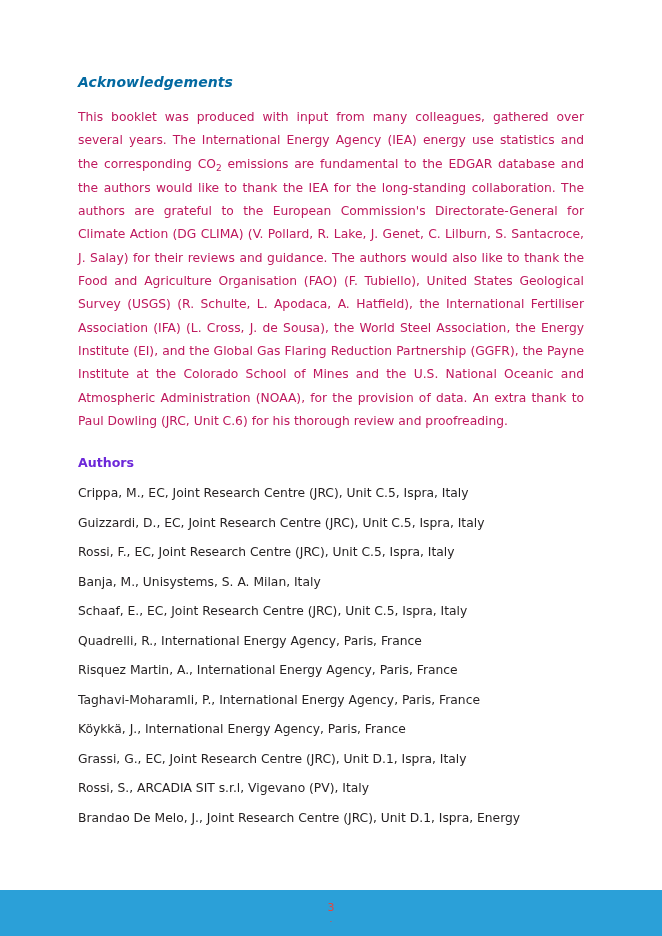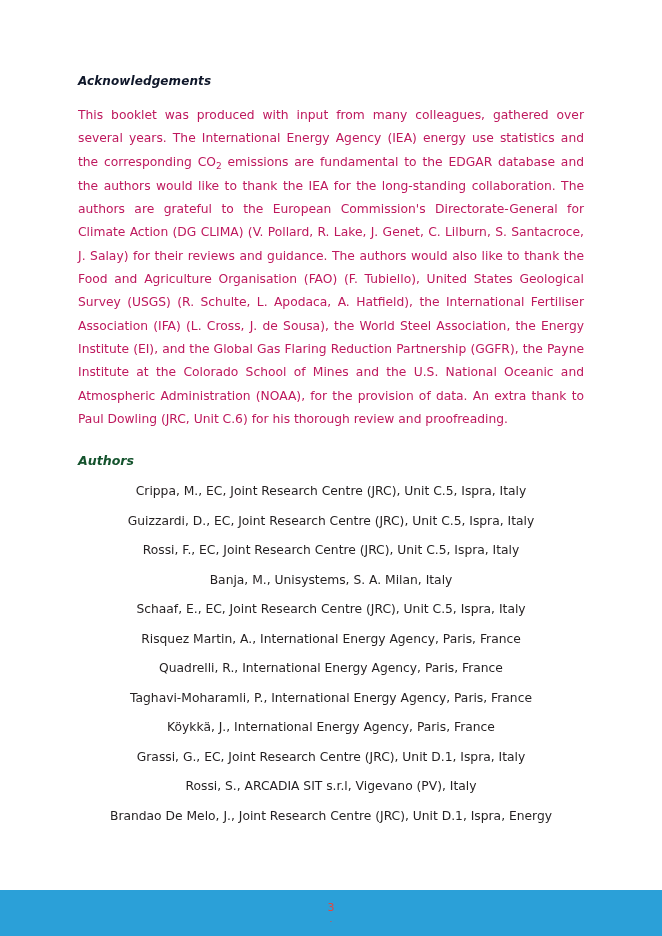--- a/index.html
+++ b/index.html
@@ -23,59 +23,57 @@
     height: 936px;
     background: #ffffff;
   }
   .content {
     position: absolute;
     left: 78px;
     top: 74px;
     width: 506px;
   }
   h1.section-title {
-    font-size: 12px;
+    font-size: 14px;
     font-weight: bold;
     font-style: italic;
     margin: 0 0 16px 0;
     letter-spacing: 0.1px;
-    color: #0f172a;
+    color: #0369a1;
   }
   p.body-text {
     font-size: 12.3px;
     line-height: 23.3px;
     text-align: justify;
     margin: 0 0 16px 0;
     color: #be185d;
     hyphens: none;
   }
   p.body-text sub {
     font-size: 9px;
     vertical-align: baseline;
     position: relative;
     top: 3px;
   }
   h2.authors-title {
     font-size: 12.6px;
     font-weight: bold;
-    font-style: italic;
     margin: 22px 0 16px 0;
-    color: #14532d;
+    color: #6d28d9;
   }
   ul.authors-list {
     list-style: none;
     margin: 0;
     padding: 0;
   }
   ul.authors-list li {
     font-size: 12.3px;
     line-height: 15px;
     margin: 0 0 14.5px 0;
     color: #231f20;
-    text-align: center;
   }
   .footer-bar {
     position: absolute;
     left: 0;
     bottom: 0;
     width: 662px;
     height: 46px;
     background: #2ba0d8;
   }
   .page-number {
@@ -110,22 +108,22 @@
     <p class="body-text"><span>This booklet was produced with input from many colleagues, gathered over several years. The International Energy Agency (IEA) energy use statistics and the corresponding CO</span><sub>2</sub><span> emissions are fundamental to the EDGAR database and the authors would like to thank the IEA for the long-standing collaboration. The authors are grateful to the European Commission's Directorate-General for Climate Action (DG CLIMA) (V. Pollard, R. Lake, J. Genet, C. Lilburn, S. Santacroce, J. Salay) for their reviews and guidance. The authors would also like to thank the Food and Agriculture Organisation (FAO) (F. Tubiello), United States Geological Survey (USGS) (R. Schulte, L. Apodaca, A. Hatfield), the International Fertiliser Association (IFA) (L. Cross, J. de Sousa), the World Steel Association, the Energy Institute (EI), and the Global Gas Flaring Reduction Partnership (GGFR), the Payne Institute at the Colorado School of Mines and the U.S. National Oceanic and Atmospheric Administration (NOAA), for the provision of data. An extra thank to Paul Dowling (JRC, Unit C.6) for his thorough review and proofreading.</span></p>
 
     <h2 class="authors-title">Authors</h2>
 
     <ul class="authors-list">
       <li>Crippa, M., EC, Joint Research Centre (JRC), Unit C.5, Ispra, Italy</li>
       <li>Guizzardi, D., EC, Joint Research Centre (JRC), Unit C.5, Ispra, Italy</li>
       <li>Rossi, F., EC, Joint Research Centre (JRC), Unit C.5, Ispra, Italy</li>
       <li>Banja, M., Unisystems, S. A. Milan, Italy</li>
       <li>Schaaf, E., EC, Joint Research Centre (JRC), Unit C.5, Ispra, Italy</li>
+      <li>Quadrelli, R., International Energy Agency, Paris, France</li>
       <li>Risquez Martin, A., International Energy Agency, Paris, France</li>
-      <li>Quadrelli, R., International Energy Agency, Paris, France</li>
       <li>Taghavi-Moharamli, P., International Energy Agency, Paris, France</li>
       <li>Köykkä, J., International Energy Agency, Paris, France</li>
       <li>Grassi, G., EC, Joint Research Centre (JRC), Unit D.1, Ispra, Italy</li>
       <li>Rossi, S., ARCADIA SIT s.r.l, Vigevano (PV), Italy</li>
       <li>Brandao De Melo, J., Joint Research Centre (JRC), Unit D.1, Ispra, Energy</li>
     </ul>
 
   </div>
 
   <div class="footer-bar"></div>

